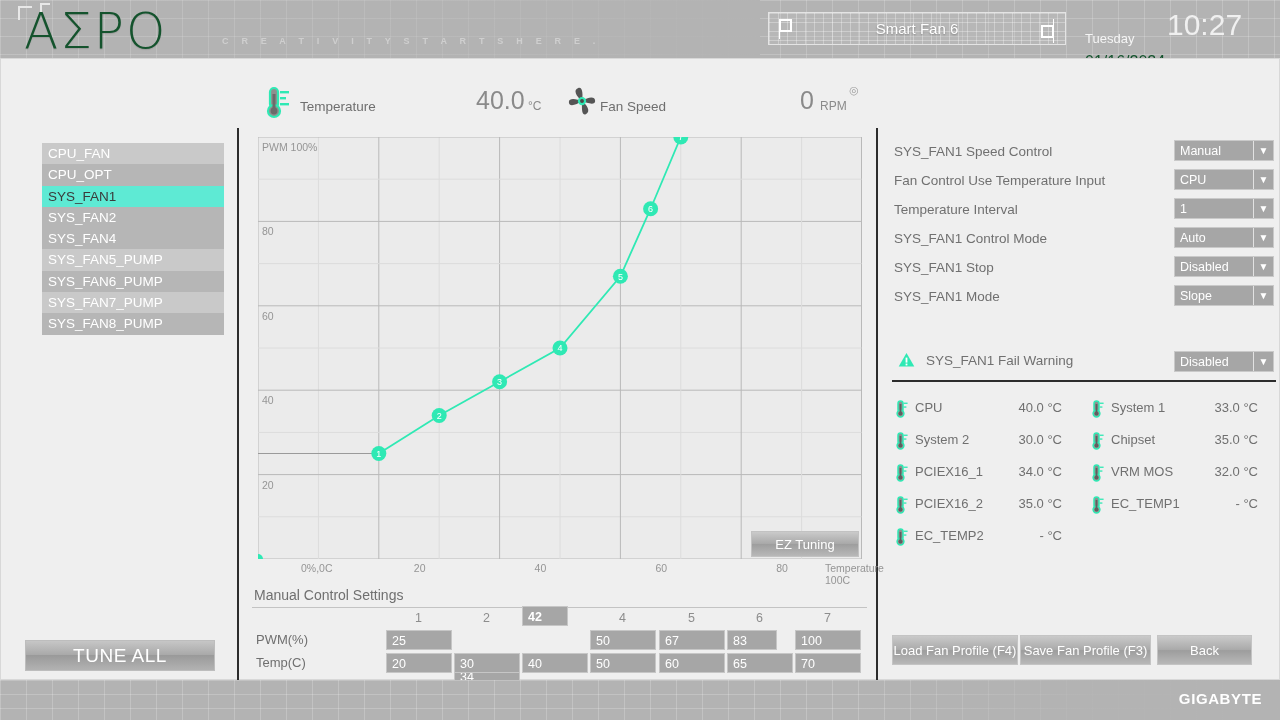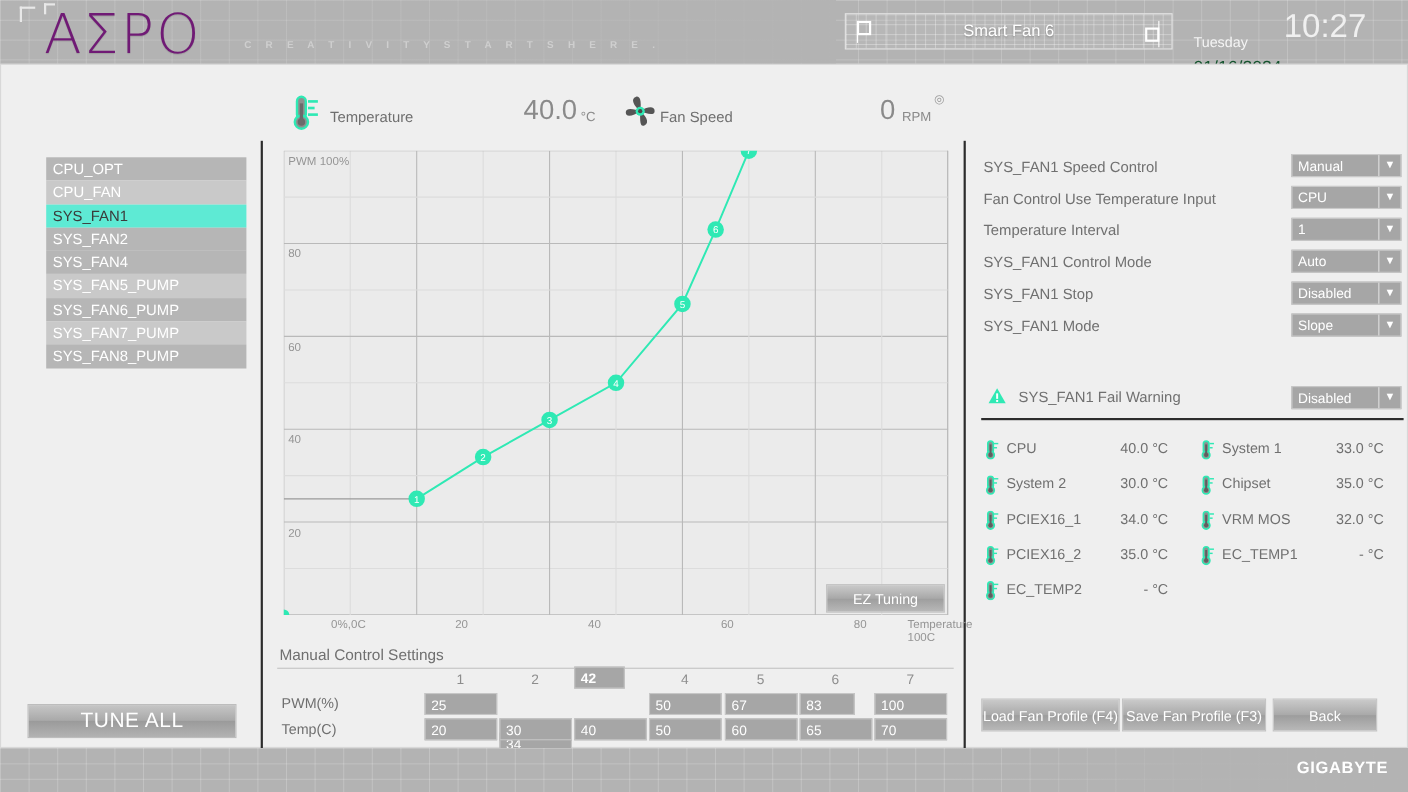--- a/index.html
+++ b/index.html
@@ -22,23 +22,23 @@
     background-image:
       linear-gradient(to right, rgba(255,255,255,0.18) 1px, transparent 1px),
       linear-gradient(to bottom, rgba(255,255,255,0.18) 1px, transparent 1px);
     background-size: 26px 18px;
   }
   .header-fade {
     position: absolute; left: 0; top: 0; width: 760px; height: 58px;
     background: linear-gradient(to right, rgba(179,179,179,0) 0%, rgba(179,179,179,0.55) 62%, rgba(179,179,179,1) 100%);
   }
   .aero-logo {
-    position: absolute; left: 40px; top: 2px;
+    position: absolute; left: 24px; top: 2px;
     font-size: 50px; letter-spacing: 2px;
-    color: #701a75; font-weight: 300;
+    color: #14532d; font-weight: 300;
     font-family: "DejaVu Sans", sans-serif;
     text-shadow: 0 1px 1px rgba(0,0,0,0.12);
   }
   .aero-tagline {
     position: absolute; left: 222px; top: 36px;
     font-size: 9px; letter-spacing: 5.2px;
     color: #cfcfcf; font-weight: 600;
   }
   .corner-tick {
     position: absolute; width: 14px; height: 14px;
@@ -265,22 +265,22 @@
   </div>
   <div class="stat-label-fan">Fan Speed</div>
   <div class="stat-val-rpm">0</div>
   <div class="stat-unit-rpm">RPM</div>
   <div class="stat-deg">◎</div>
 
   <div class="vdiv" style="left:237px; top:128px; height:552px;"></div>
   <div class="vdiv" style="left:876px; top:128px; height:552px;"></div>
 
   <div class="fan-list">
+      <div class="fan-item light"><span>CPU_FAN</span></div>
       <div class="fan-item dark"><span>CPU_OPT</span></div>
-      <div class="fan-item light"><span>CPU_FAN</span></div>
       <div class="fan-item selected"><span>SYS_FAN1</span></div>
       <div class="fan-item dark"><span>SYS_FAN2</span></div>
       <div class="fan-item dark"><span>SYS_FAN4</span></div>
       <div class="fan-item light"><span>SYS_FAN5_PUMP</span></div>
       <div class="fan-item dark"><span>SYS_FAN6_PUMP</span></div>
       <div class="fan-item light"><span>SYS_FAN7_PUMP</span></div>
       <div class="fan-item dark"><span>SYS_FAN8_PUMP</span></div>
     </div>
 
   <div class="tune-all">TUNE ALL</div>

